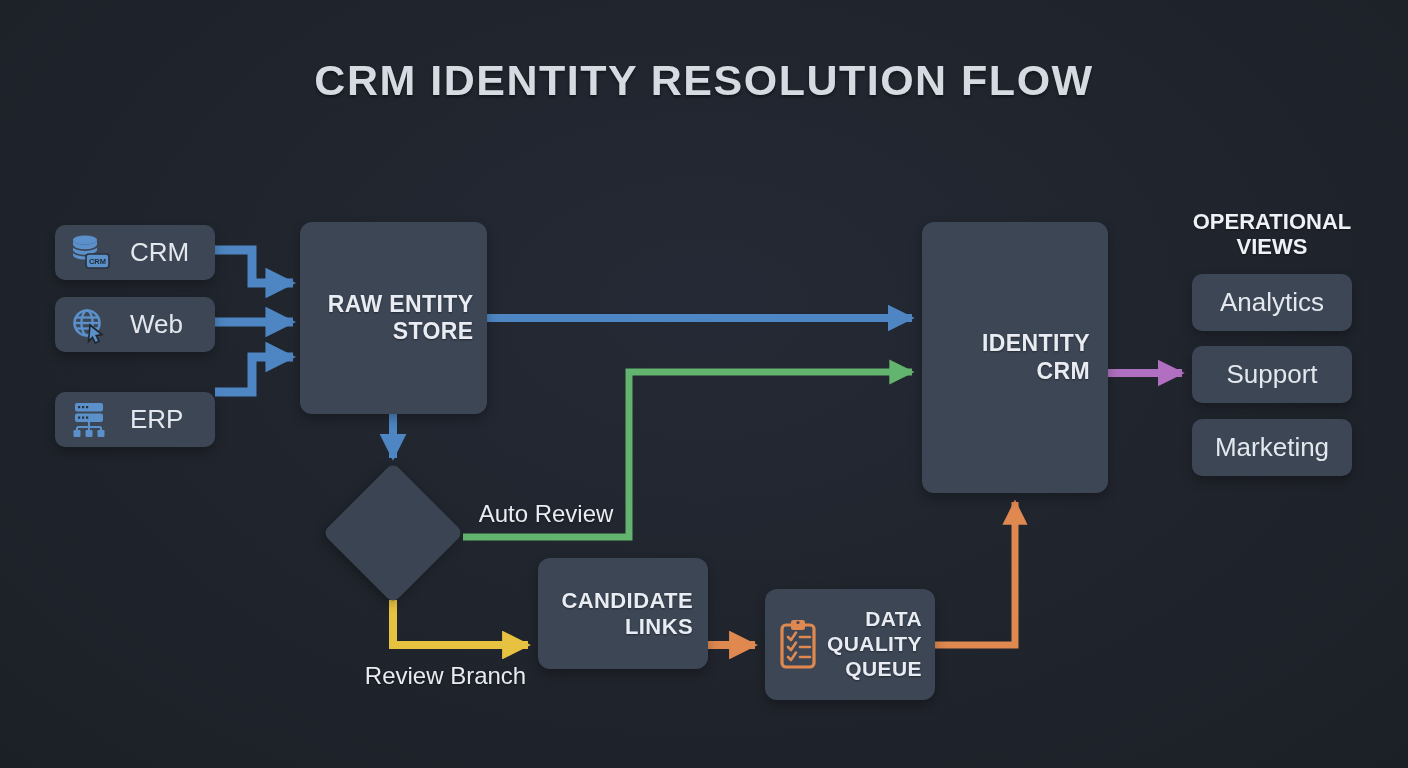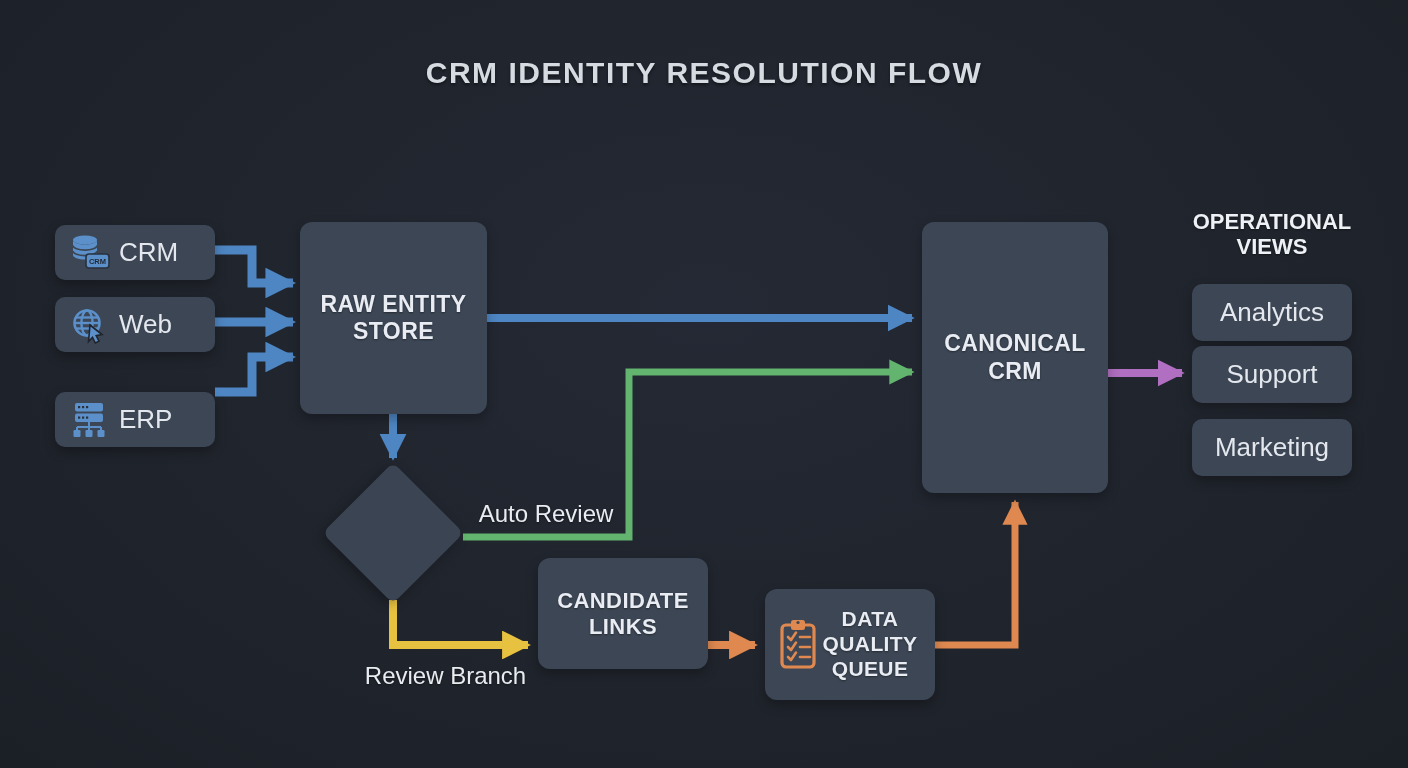--- a/index.html
+++ b/index.html
@@ -16,42 +16,42 @@
     background: radial-gradient(ellipse at 50% 40%, #242935 0%, #20242c 55%, #1b1f26 100%);
   }
   .layer { position: absolute; left: 0; top: 0; width: 1408px; height: 768px; }
   #arrows { z-index: 1; }
   #nodes  { z-index: 2; }
   #labels { z-index: 3; }
 
   .title {
     position: absolute; left: 0; top: 56px; width: 1408px;
     text-align: center;
-    font-size: 30px; font-weight: bold; letter-spacing: 1.5px;
+    font-size: 43px; font-weight: bold; letter-spacing: 1.5px;
     color: #d6dae1;
     text-shadow: 0 2px 3px rgba(0,0,0,0.45);
   }
   .col-header {
     position: absolute;
     font-size: 22px; font-weight: bold; line-height: 1.12;
     color: #eef1f5; text-align: center;
     text-shadow: 0 1px 2px rgba(0,0,0,0.4);
   }
   .box {
     position: absolute;
     background: #3c4654;
     border-radius: 10px;
     box-shadow: 0 5px 12px rgba(0,0,0,0.28);
     display: flex; align-items: center; justify-content: center;
   }
-  .src-box { width: 160px; height: 55px; justify-content: flex-start; padding-left: 14px; gap: 8px; }
+  .src-box { width: 160px; height: 55px; justify-content: flex-start; padding-left: 14px; gap: 19px; }
   .src-label { font-size: 26px; color: #e4e8ee; }
   .node-label {
     font-size: 23px; font-weight: bold; letter-spacing: 0.4px;
-    color: #e9edf3; text-align: center; line-height: 1.18;
+    color: #e9edf3; text-align: right; line-height: 1.18;
     text-shadow: 0 1px 2px rgba(0,0,0,0.4);
   }
   .view-box { width: 160px; height: 57px; }
   .view-label { font-size: 26px; color: #e4e8ee; }
 
   .diamond {
     position: absolute; left: 343px; top: 483px;
     width: 100px; height: 100px;
     background: #3b4452;
     border-radius: 8px;
@@ -183,26 +183,26 @@
           <polyline points="10,40 13,43 18,35.5" fill="none" stroke="#df8951" stroke-width="2.6" stroke-linecap="round" stroke-linejoin="round"></polyline>
           <line x1="22" y1="20" x2="32" y2="20" stroke="#df8951" stroke-width="2.6" stroke-linecap="round"></line>
           <line x1="22" y1="30" x2="32" y2="30" stroke="#df8951" stroke-width="2.6" stroke-linecap="round"></line>
           <line x1="22" y1="40" x2="32" y2="40" stroke="#df8951" stroke-width="2.6" stroke-linecap="round"></line>
         </svg>
         <div class="node-label">DATA QUALITY QUEUE</div>
       </div>
     </div>
 
     <div class="box" style="left:922px; top:222px; width:186px; height:271px; border-radius:12px;">
-      <div class="node-label" style="width:150px;">CANONICAL CRM</div>
+      <div class="node-label" style="width:150px;">IDENTITY CRM</div>
     </div>
 
     <div class="col-header" style="left:1187px; top:210px; width:170px;">OPERATIONAL VIEWS</div>
 
-    <div class="box view-box" style="left:1192px; top:284px;">
+    <div class="box view-box" style="left:1192px; top:274px;">
       <span class="view-label">Analytics</span>
     </div>
     <div class="box view-box" style="left:1192px; top:346px;">
       <span class="view-label">Support</span>
     </div>
     <div class="box view-box" style="left:1192px; top:419px;">
       <span class="view-label">Marketing</span>
     </div>
   </div>
 

